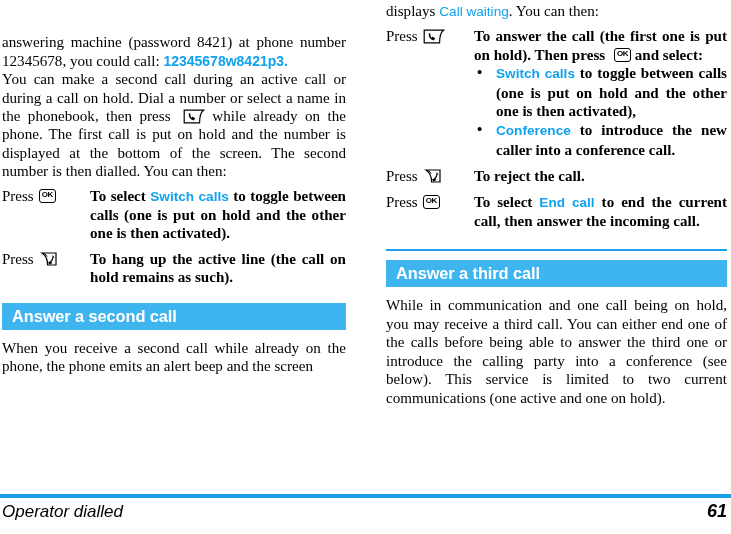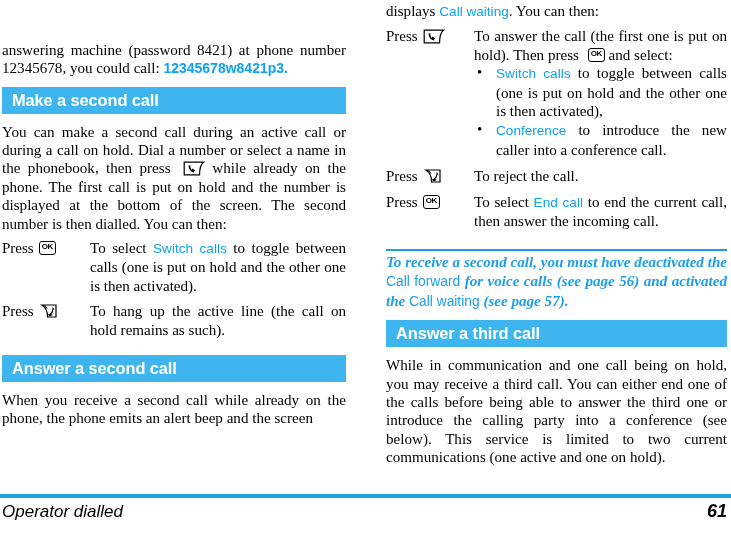--- a/index.html
+++ b/index.html
@@ -97,20 +97,21 @@
     line-height: 18.4px;
   }
   td.keycell {
     width: 88px;
     white-space: nowrap;
     padding-left: 7px;
   }
   td.desccell {
     text-align: justify;
     text-justify: inter-word;
+    font-weight: bold;
   }
   .press-label {
     font-size: 15px;
   }
 
   
   .key-icon {
     display: inline-block;
     vertical-align: -3px;
     margin-left: 5px;
@@ -224,21 +225,20 @@
 <body>
 
 <div class="page">
 
   <div class="columns">
 
     <div class="col col-left">
 
       <p class="body"><span>answering machine (password 8421) at phone number 12345678, you could call: </span><span class="blue-num">12345678w8421p3.</span></p>
 
-      <div class="sec-head">Make a second call</div>
 
       <p class="body"><span>You can make a second call during an active call or during a call on hold. Dial a number or select a name in the phonebook, then press </span><span class="key-icon"><svg class="key-svg" width="22" height="15" viewBox="0 0 22 15" xmlns="http://www.w3.org/2000/svg">
               <path d="M1.2 1.2 L15 1.2 L20.5 1.2 C18 3 16.6 6 16.6 13.8 L1.2 13.8 Z" fill="none" stroke="#000" stroke-width="1.2"></path>
               <path d="M5.6 4.2 C5.6 8.2 7.3 10.6 10.6 11.4 L12.2 9.2 L9.2 7.6 L9.0 9.0 C7.9 8.1 7.3 6.8 7.3 5.1 L8.6 5.1 Z" fill="#000"></path>
             </svg></span><span> while already on the phone. The first call is put on hold and the number is displayed at the bottom of the screen. The second number is then dialled. You can then:</span></p>
 
       <table class="keytable">
         <tbody>
             <tr>
           <td class="keycell"><span class="press-label">Press</span><span class="key-ok"></span></td>
@@ -289,21 +289,20 @@
           <td class="desccell"><span>To reject the call.</span></td>
         </tr>
         <tr>
           <td class="keycell"><span class="press-label">Press</span><span class="key-ok"></span></td>
           <td class="desccell"><span>To select </span><span class="blue">End call</span><span> to end the current call, then answer the incoming call.</span></td>
         </tr>
       </tbody>
         </table>
 
       <div class="note-rule"></div>
-      <p class="note"><span>To receive a second call, you must have deactivated the </span><span class="upright">Call forward</span><span> for voice calls (see page 56) and activated the </span><span class="upright">Call waiting</span><span> (see page 57).</span></p>
 
       <div class="sec-head full-right" style="margin-right: 0px;">Answer a third call</div>
 
       <p class="body">While in communication and one call being on hold, you may receive a third call. You can either end one of the calls before being able to answer the third one or introduce the calling party into a conference (see below). This service is limited to two current communications (one active and one on hold).</p>
 
     </div>
   </div>
 
   <div class="footer">
     <div class="footer-rule"></div>

